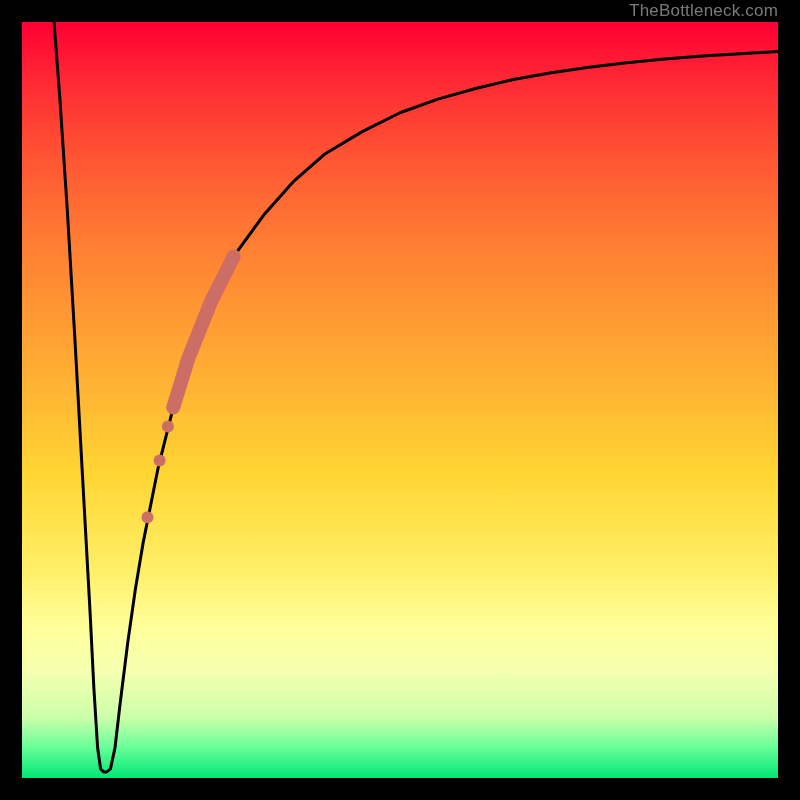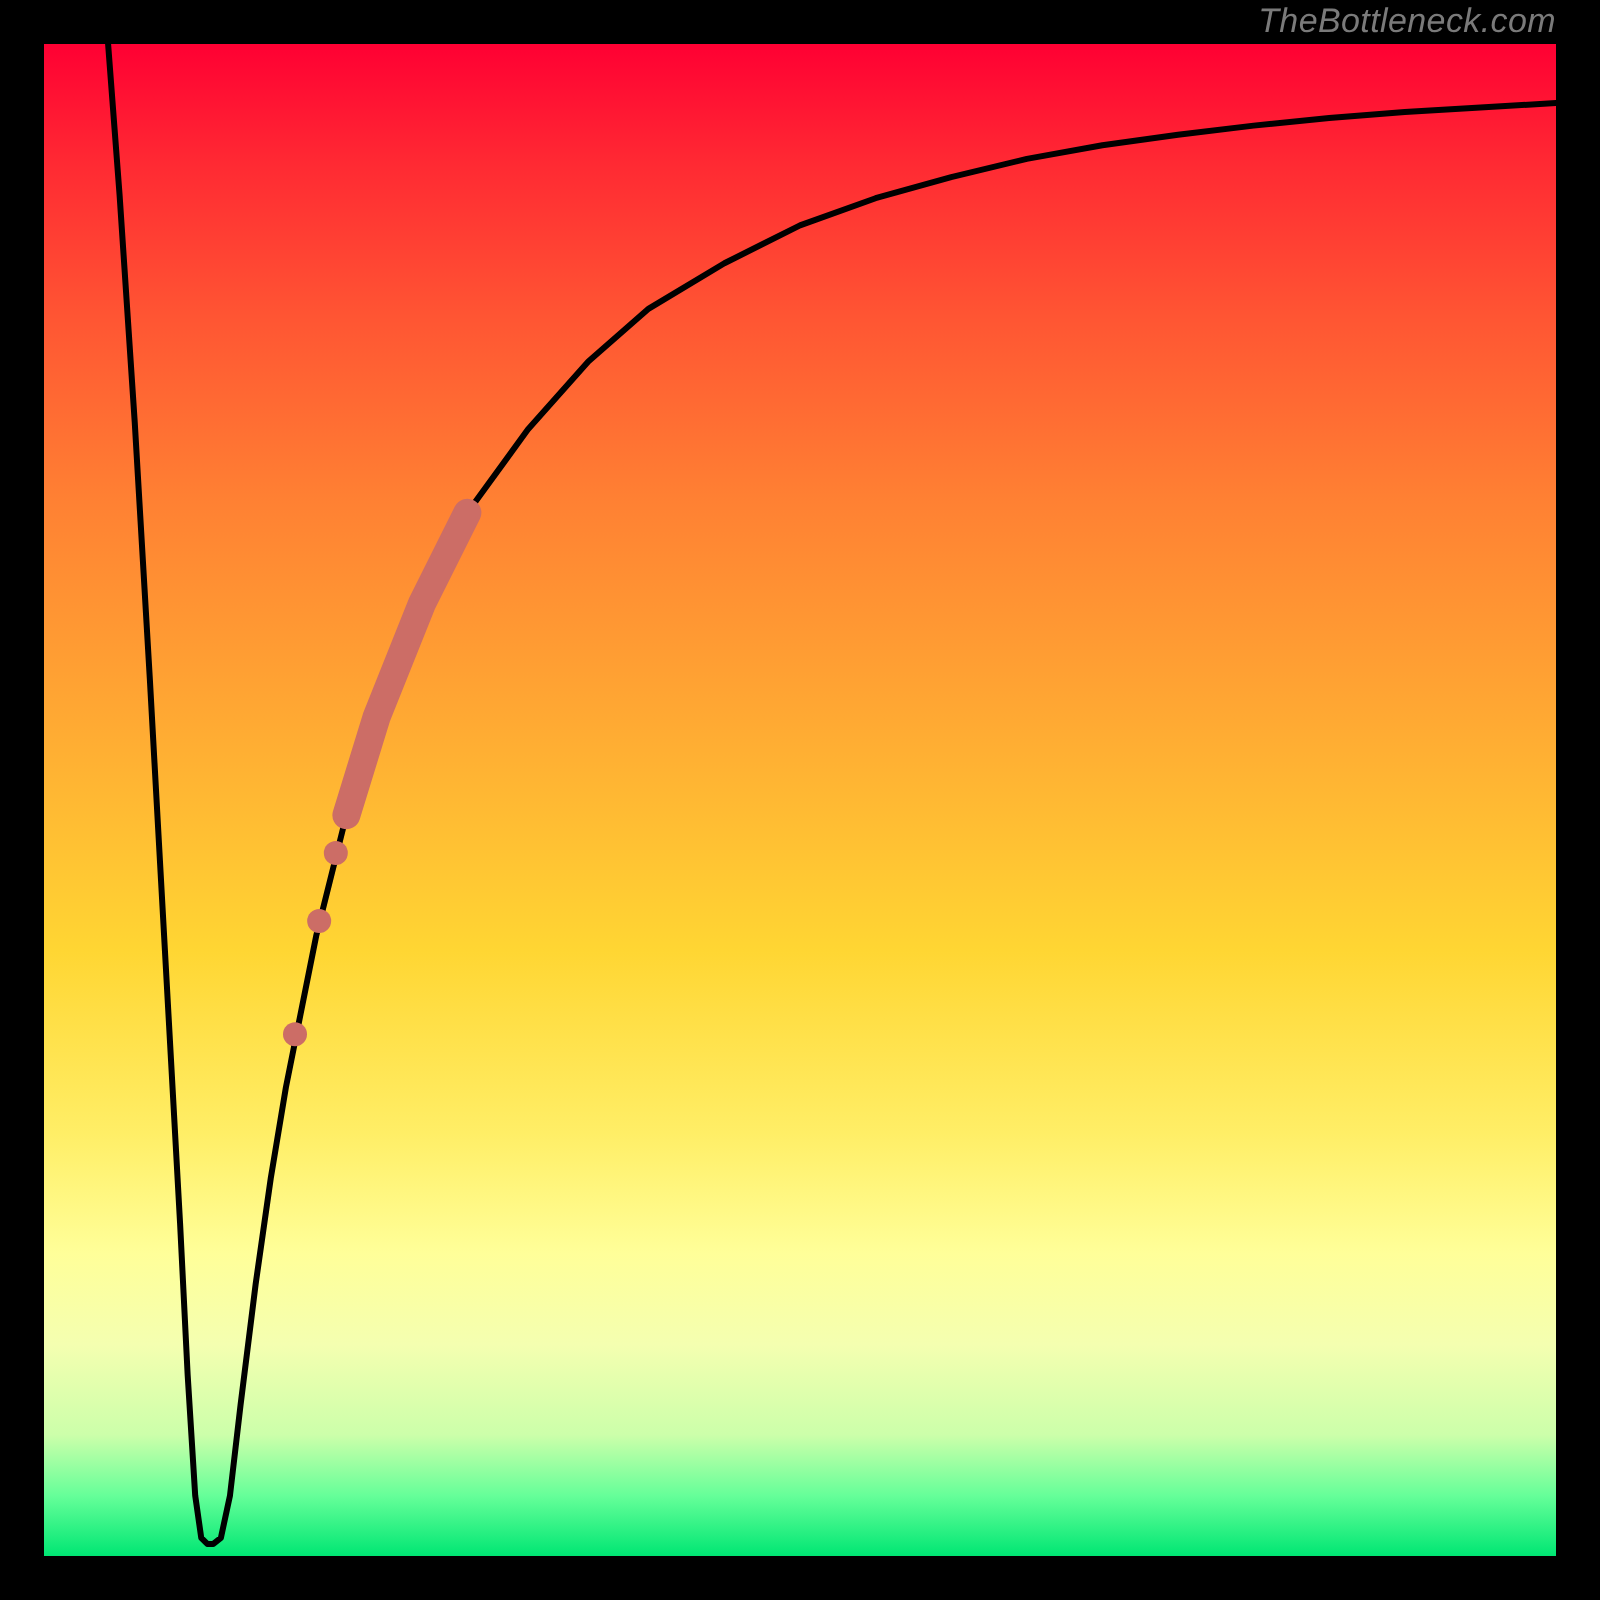--- a/index.html
+++ b/index.html
@@ -9,21 +9,20 @@
     height: 800px;
     overflow: hidden;
     background: #000;
     font-family: Arial, Helvetica, sans-serif;
   }
   .frame {
     position: relative;
     width: 800px;
     height: 800px;
     background: #000;
-    font-style: italic;
   }
   .plot-area {
     position: absolute;
     left: 22px;
     top: 22px;
     width: 756px;
     height: 756px;
     overflow: hidden;
   }
   .gradient-bg {

